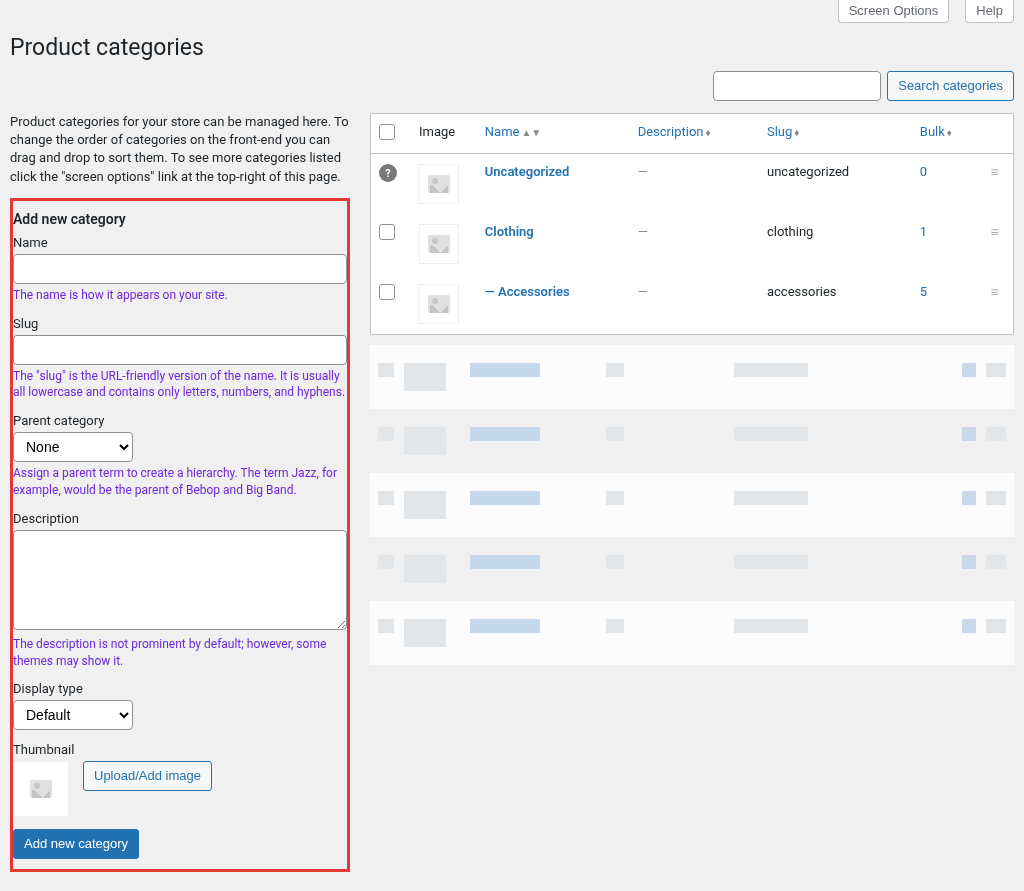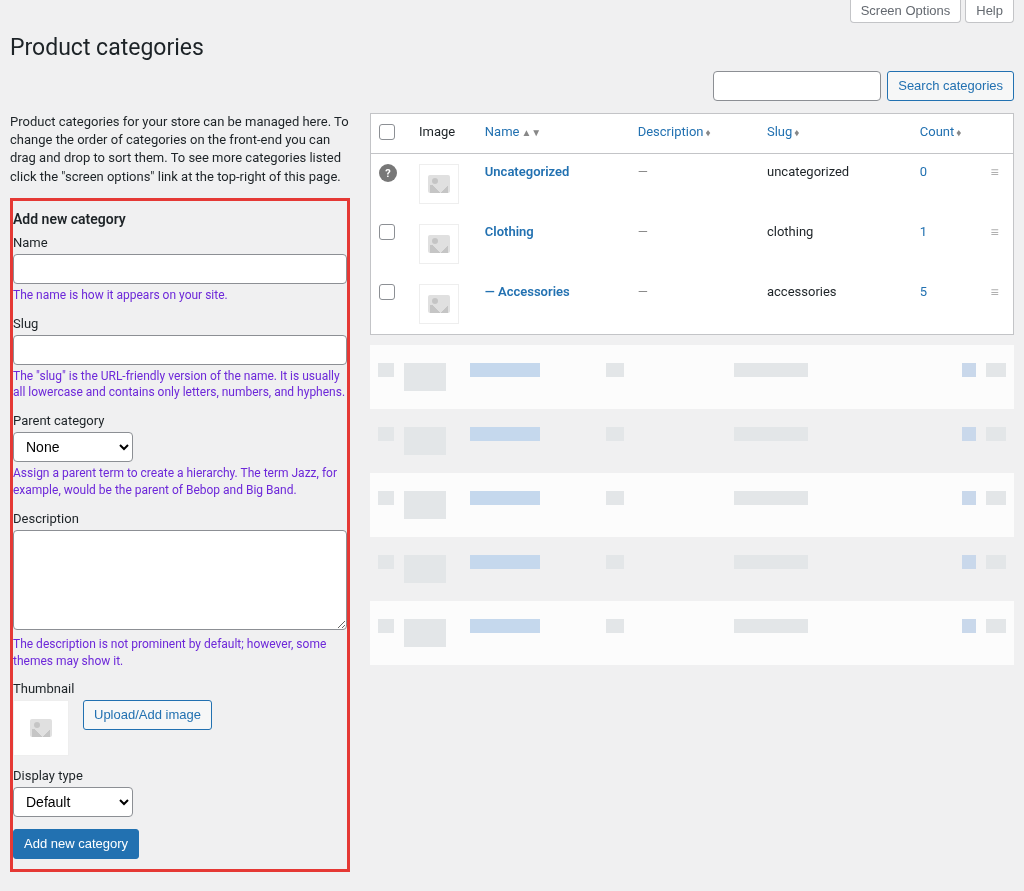--- a/index.html
+++ b/index.html
@@ -6,21 +6,21 @@
 body {
   font-family: -apple-system, BlinkMacSystemFont, "Segoe UI", Roboto, sans-serif;
   background: #f0f0f1;
   color: #1d2327;
   font-size: 13px;
   width: 1024px;
   height: 891px;
   overflow: hidden;
 }
 .wrap { padding: 0 10px 10px; }
-.header-bar { display: flex; justify-content: flex-end; gap: 4px; padding: 2px 10px 0; }
+.header-bar { display: flex; justify-content: flex-end; gap: 16px; padding: 2px 10px 0; }
 .hdr-btn {
   background: #fff;
   border: 1px solid #c3c4c7;
   border-top: none;
   padding: 4px 10px;
   font-size: 13px;
   color: #646970;
   border-radius: 0 0 4px 4px;
   cursor: pointer;
   position: relative;
@@ -170,51 +170,51 @@
           <div class="help">Assign a parent term to create a hierarchy. The term Jazz, for example, would be the parent of Bebop and Big Band.</div>
         </div>
 
         <div class="field">
           <label>Description</label>
           <textarea style=""></textarea>
           <div class="help">The description is not prominent by default; however, some themes may show it.</div>
         </div>
 
         <div class="field">
+          <label>Display type</label>
+          <select>
+            <option>Default</option>
+          </select>
+        </div>
+
+        <div class="field">
           <label>Thumbnail</label>
           <div class="thumb-row">
             <div class="thumb-placeholder">
               <span class="img-ph"></span>
             </div>
             <button class="btn">Upload/Add image</button>
           </div>
-        </div>
-
-        <div class="field">
-          <label>Display type</label>
-          <select>
-            <option>Default</option>
-          </select>
         </div>
 
         <button class="btn btn-primary">Add new category</button>
       </div>
     </div>
 
     <div class="col-right">
 
       <table class="cat-table">
         <thead>
           <tr>
             <th class="cb-col"><input type="checkbox" class="check" style=""></th>
             <th class="img-col">Image</th>
             <th class="name-col"><a href="#"><span>Name</span><span class="sort-ico">▲▼</span></a></th>
             <th class="desc-col"><a href="#"><span>Description</span><span class="sort-ico">♦</span></a></th>
             <th class="slug-col"><a href="#"><span>Slug</span><span class="sort-ico">♦</span></a></th>
-            <th class="count-col"><a href="#"><span>Count</span><span class="sort-ico">♦</span></a></th>
+            <th class="count-col"><a href="#"><span>Bulk</span><span class="sort-ico">♦</span></a></th>
             <th class="act-col"></th>
           </tr>
         </thead>
         <tbody id="rows-body">
             <tr>
               <td class="cb-col"><span class="help-ico">?</span></td>
               <td class="img-cell">
                 <div class="imgbox">
                   <span class="img-ph"></span>
                 </div>

